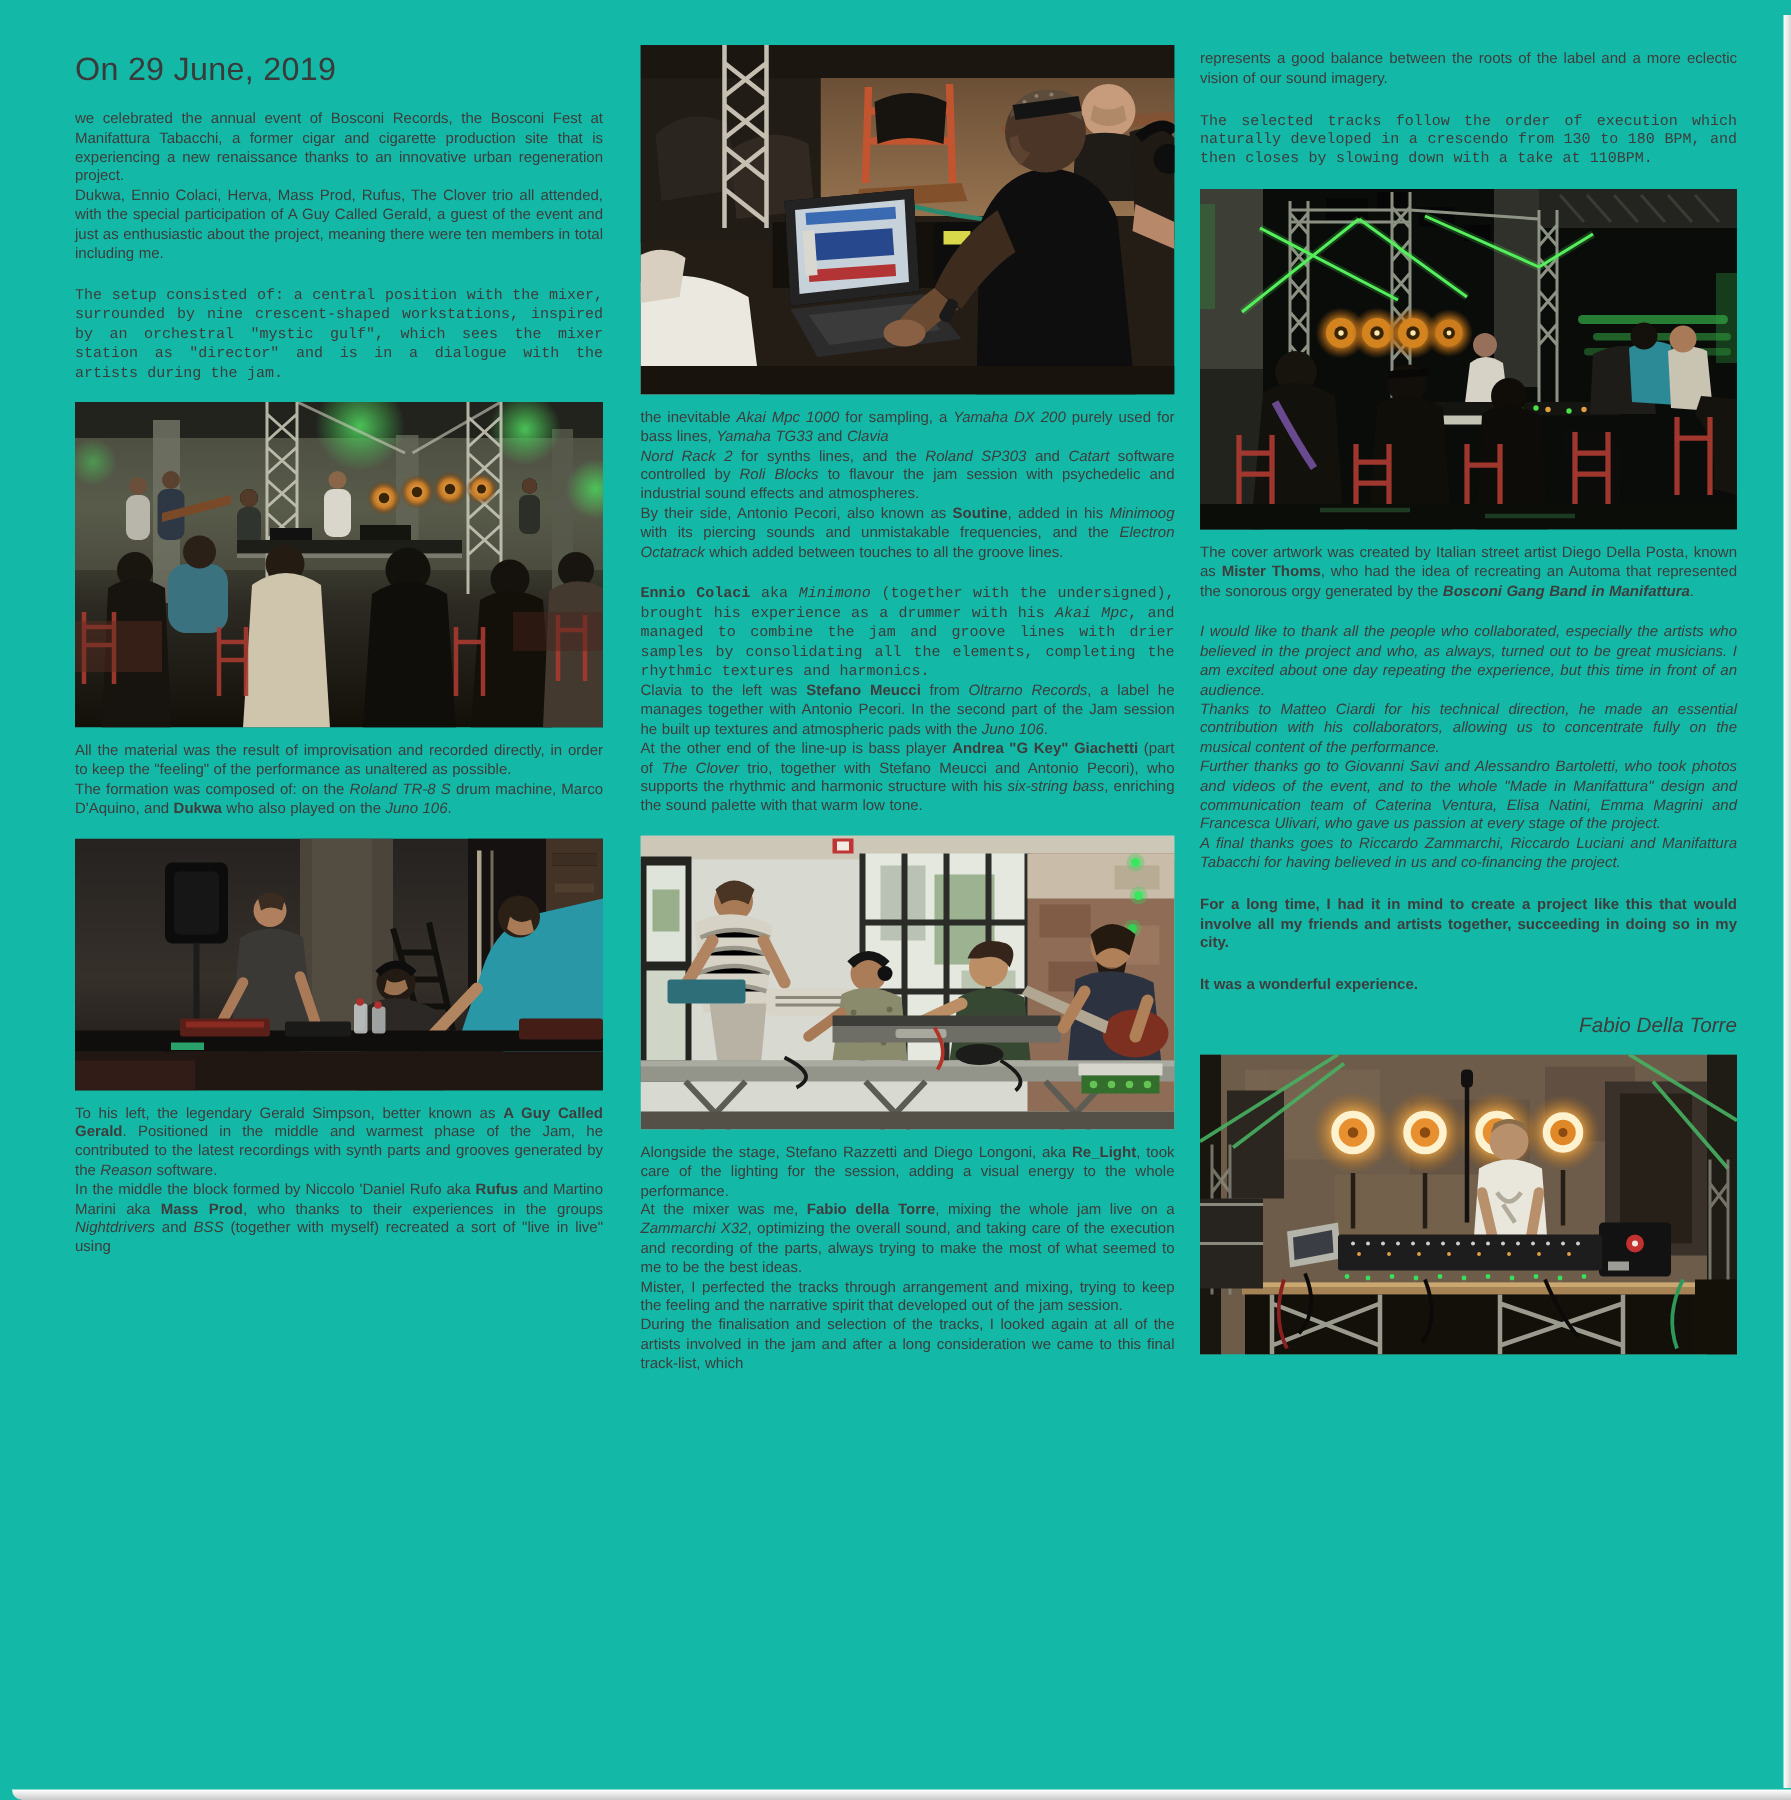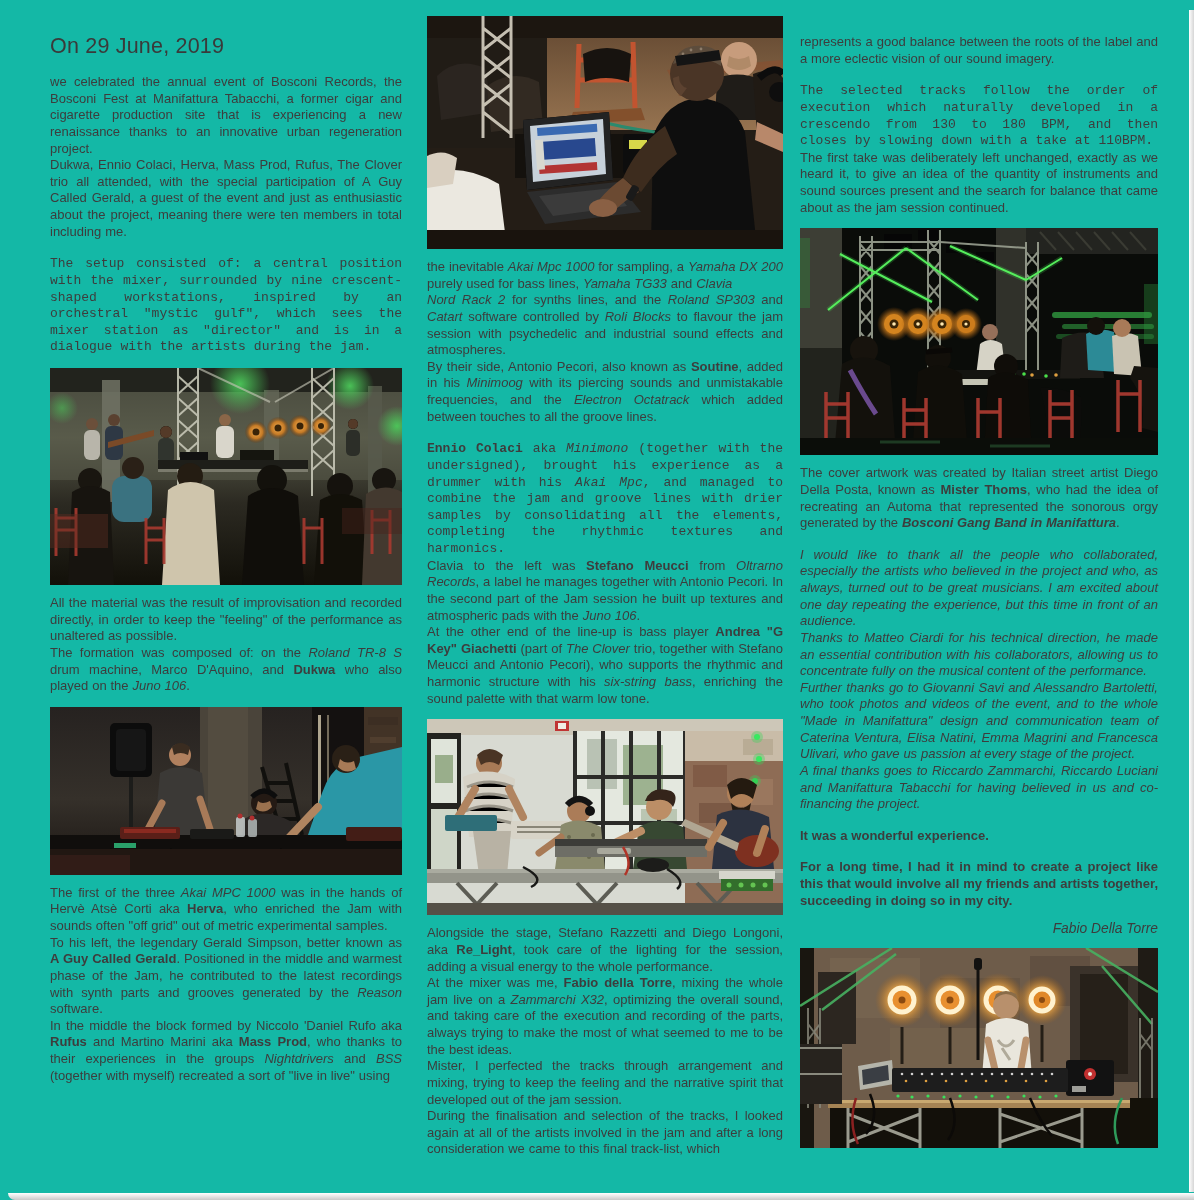--- a/index.html
+++ b/index.html
@@ -1,23 +1,23 @@
 <!DOCTYPE html>
 <html><head>
 <meta charset="utf-8">
 <style>
   html,body{margin:0;padding:0;background:#ffffff;}
   .page{position:relative;width:1194px;height:1200px;background:#14b8a6;overflow:hidden;
         font-family:"Liberation Sans",sans-serif;color:#3d3d3d;}
   .col{position:absolute;}
   .col-left{left:50px;top:34px;width:352px;}
-  .col-mid{left:427px;top:16px;width:356px;}
+  .col-mid{left:427px;top:30px;width:356px;}
   .col-right{left:800px;top:34px;width:358px;}
   .title{font-size:21.5px;font-weight:400;color:#3a3a3a;margin:0 0 15px 0;letter-spacing:.2px;}
-  .para{font-size:13px;line-height:1.28;text-align:justify;margin:0;
+  .para{font-size:10px;line-height:1.28;text-align:justify;margin:0;
         -webkit-hyphens:none;word-spacing:.02em;}
   .para.gap{margin-top:16px;font-family:Liberation Mono, monospace;}
   .para.gap-lg{margin-top:15px;}
   .b{font-weight:bold;}
   .i{font-style:italic;}
   figure.photo{margin:12px 0 10px 0;line-height:0;}
   figure.photo.first{margin-top:0;}
   figure.photo svg{display:block;}
   .sig{font-size:13.8px;font-style:italic;text-align:right;margin-top:12px;color:#3d3d3d;}
   .edge-right{position:absolute;top:10px;right:0;bottom:8px;width:5px;
@@ -184,21 +184,20 @@
         <rect x="198" y="112" width="9" height="18" rx="2" fill="#bcc2c2" opacity="0.8"></rect>
         <circle cx="190" cy="109" r="2.5" fill="#b03030"></circle>
           <circle cx="202" cy="111" r="2.5" fill="#b03030"></circle>
         <path d="M60 142 Q80 152 70 160 M120 142 Q132 154 150 150 M230 142 Q244 156 262 152" stroke="#0a0a08" stroke-width="2.5" fill="none"></path>
         <rect x="64" y="136" width="22" height="5" fill="#2aa06a"></rect>
         <rect x="0" y="142" width="352" height="26" fill="#211712"></rect>
         <rect x="0" y="148" width="80" height="20" fill="#3c201a" opacity="0.6"></rect>
       </svg>
     </figure>
 
-    <p class="para"><span>The first of the three </span><span class="i">Akai MPC 1000</span><span> was in the hands of Hervè Atsè Corti aka </span><span class="b">Herva</span><span>, who enriched the Jam with sounds often "off grid" out of metric experimental samples.</span></p>
     <p class="para"><span>To his left, the legendary Gerald Simpson, better known as </span><span class="b">A Guy Called Gerald</span><span>. Positioned in the middle and warmest phase of the Jam, he contributed to the latest recordings with synth parts and grooves generated by the </span><span class="i">Reason</span><span> software.</span></p>
     <p class="para"><span>In the middle the block formed by Niccolo 'Daniel Rufo aka </span><span class="b">Rufus</span><span> and Martino Marini aka </span><span class="b">Mass Prod</span><span>, who thanks to their experiences in the groups </span><span class="i">Nightdrivers</span><span> and </span><span class="i">BSS</span><span> (together with myself) recreated a sort of "live in live" using</span></p>
   </div>
 
   <div class="col col-mid">
 
     <figure class="photo first" role="img" aria-label="Musician with headphones playing an Akai MPC sampler next to a laptop">
       <svg width="356" height="233" viewBox="0 0 356 233">
         <defs>
           <linearGradient id="pc-floor" x1="0" y1="0" x2="0" y2="1">
@@ -392,21 +391,20 @@
 
     <p class="para"><span>Alongside the stage, Stefano Razzetti and Diego Longoni, aka </span><span class="b">Re_Light</span><span>, took care of the lighting for the session, adding a visual energy to the whole performance.</span></p>
     <p class="para"><span>At the mixer was me, </span><span class="b">Fabio della Torre</span><span>, mixing the whole jam live on a </span><span class="i">Zammarchi X32</span><span>, optimizing the overall sound, and taking care of the execution and recording of the parts, always trying to make the most of what seemed to me to be the best ideas.</span></p>
     <p class="para"><span>Mister, I perfected the tracks through arrangement and mixing, trying to keep the feeling and the narrative spirit that developed out of the jam session.</span></p>
     <p class="para"><span>During the finalisation and selection of the tracks, I looked again at all of the artists involved in the jam and after a long consideration we came to this final track-list, which</span></p>
   </div>
 
   <div class="col col-right">
     <p class="para"><span>represents a good balance between the roots of the label and a more eclectic vision of our sound imagery.</span></p>
     <p class="para gap"><span>The selected tracks follow the order of execution which naturally developed in a crescendo from 130 to 180 BPM, and then closes by slowing down with a take at 110BPM.</span></p>
-    <p class="para"><span>The first take was deliberately left unchanged, exactly as we heard it, to give an idea of the quantity of instruments and sound sources present and the search for balance that came about as the jam session continued.</span></p>
 
     <figure class="photo" role="img" aria-label="Dark venue with truss cube, green laser beams and four amber lamps above the jam stations">
       <svg width="358" height="227" viewBox="0 0 358 227">
         <defs>
           <radialGradient id="pe-lamp">
               <stop offset="0" stop-color="#f8d08a"></stop>
               <stop offset="0.45" stop-color="#e08a20"></stop>
               <stop offset="1" stop-color="#a05a10" stop-opacity="0"></stop>
             </radialGradient>
         </defs>
@@ -509,22 +507,22 @@
         <rect x="0" y="210" width="358" height="17" fill="#0b0d09"></rect>
         <path d="M80 214 H140 M190 218 H250" stroke="#1d3a22" stroke-width="3"></path>
       </svg>
     </figure>
 
     <p class="para"><span>The cover artwork was created by Italian street artist Diego Della Posta, known as </span><span class="b">Mister Thoms</span><span>, who had the idea of recreating an Automa that represented the sonorous orgy generated by the </span><span class="b i">Bosconi Gang Band in Manifattura</span><span>.</span></p>
     <p class="para gap-lg"><span class="i">I would like to thank all the people who collaborated, especially the artists who believed in the project and who, as always, turned out to be great musicians. I am excited about one day repeating the experience, but this time in front of an audience.</span></p>
     <p class="para"><span class="i">Thanks to Matteo Ciardi for his technical direction, he made an essential contribution with his collaborators, allowing us to concentrate fully on the musical content of the performance.</span></p>
     <p class="para"><span class="i">Further thanks go to Giovanni Savi and Alessandro Bartoletti, who took photos and videos of the event, and to the whole "Made in Manifattura" design and communication team of Caterina Ventura, Elisa Natini, Emma Magrini and Francesca Ulivari, who gave us passion at every stage of the project.</span></p>
     <p class="para"><span class="i">A final thanks goes to Riccardo Zammarchi, Riccardo Luciani and Manifattura Tabacchi for having believed in us and co-financing the project.</span></p>
+    <p class="para gap-lg"><span class="b">For a long time, I had it in mind to create a project like this that would involve all my friends and artists together, succeeding in doing so in my city.</span></p>
     <p class="para gap-lg"><span class="b">It was a wonderful experience.</span></p>
-    <p class="para gap-lg"><span class="b">For a long time, I had it in mind to create a project like this that would involve all my friends and artists together, succeeding in doing so in my city.</span></p>
     <div class="sig">Fabio Della Torre</div>
 
     <figure class="photo" role="img" aria-label="Mixing engineer in a white t-shirt at the console in front of four round warm stage lights">
       <svg width="358" height="200" viewBox="0 0 358 200">
         <defs>
           <radialGradient id="pf-lamp">
               <stop offset="0" stop-color="#fff6df"></stop>
               <stop offset="0.4" stop-color="#f4b050"></stop>
               <stop offset="1" stop-color="#b06a18" stop-opacity="0"></stop>
             </radialGradient>

